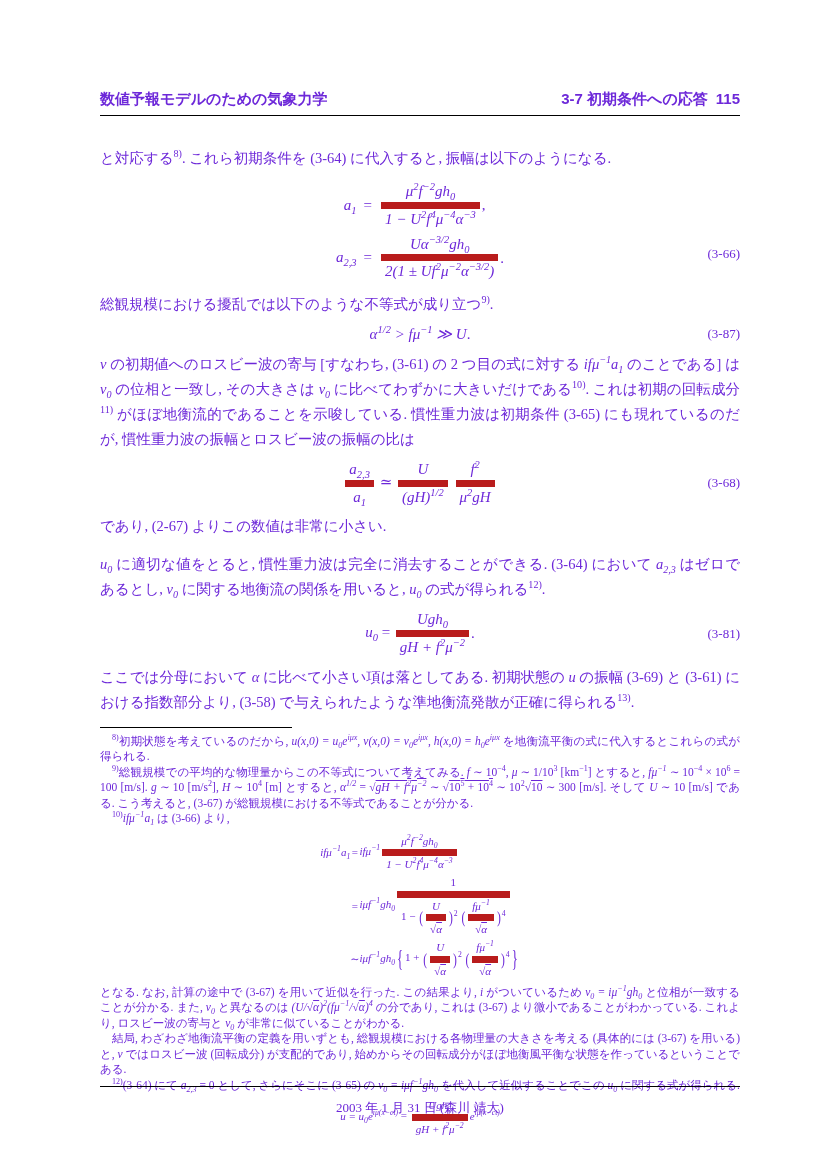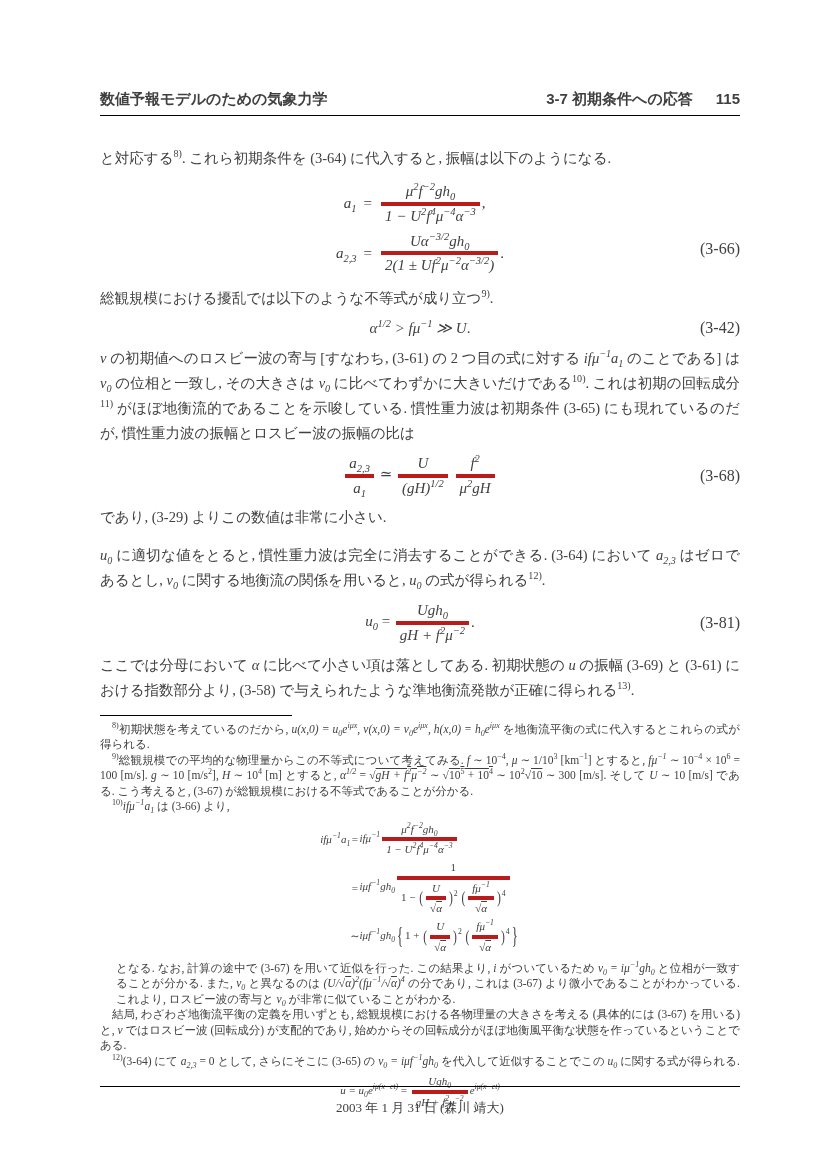--- a/index.html
+++ b/index.html
@@ -1,57 +1,57 @@
 <!DOCTYPE html>
 <html><head>
 <meta charset="utf-8">
 <style>
   html,body{margin:0;padding:0;background:#888;}
   .page{
     position:relative;width:826px;height:1169px;margin:0 auto;
-    background:#ffffff;color:#404040;box-sizing:border-box;
+    background:#ffffff;color:#6d28d9;box-sizing:border-box;
     padding:90px 86px 0 100px;
     font-family:"Liberation Serif","DejaVu Serif",serif;
     overflow:hidden;
   }
   
   .pagehead{display:flex;justify-content:space-between;align-items:baseline;
     font-family:"Liberation Sans","DejaVu Sans",sans-serif;font-weight:700;font-size:15px;}
-  .ph-right{display:flex;gap:23px;align-items:baseline;}
+  .ph-right{display:flex;gap:8px;align-items:baseline;}
   .headrule{border-top:1.5px solid #000;margin-top:6px;}
   
   .bodytext{font-size:14.5px;line-height:25px;text-align:justify;margin-top:16px;}
   .bp{margin:0;}
   .mt1{margin-top:30px;}
   .gap{margin-top:13px;}
   
   .m{font-family:"Liberation Serif","DejaVu Serif",serif;}
   .eqblock{position:relative;margin:8px 0;font-size:15px;line-height:1.25;text-align:center;}
   .eqalign{margin:0 auto;border-collapse:collapse;}
   .eqalign td{vertical-align:middle;}
   .td-l{text-align:right;padding:3px 0;}
   .td-r{padding:3px 7px;text-align:center;}
   .td-x{text-align:left;padding:3px 0;}
   .frac{display:inline-block;vertical-align:middle;text-align:center;margin:0 2px;}
-  .frac>.fnum{display:block;border-bottom:4px solid #b91c1c;padding:0 4px 1px;}
+  .frac>.fnum{display:block;border-bottom:7px solid #b91c1c;padding:0 4px 1px;}
   .frac>.fden{display:block;padding:1px 4px 0;white-space:nowrap;}
   sup{font-size:0.7em;line-height:0;}
   sub{font-size:0.7em;line-height:0;}
   .ol{text-decoration:overline;}
-  .eqtag{position:absolute;right:0;font-size:16px;}
+  .eqtag{position:absolute;right:0;font-size:13px;}
   .eqtag.mid{top:50%;transform:translateY(-50%);}
   .eqtag.low{top:71%;transform:translateY(-50%);}
   .bigp{display:inline-block;transform:scaleY(1.5);font-size:1.05em;vertical-align:middle;padding:0 1px;}
   .bigb{display:inline-block;transform:scaleY(1.9);font-size:1.15em;vertical-align:middle;padding:0 2px;}
   .trail{vertical-align:middle;}
   
   .fnrule{width:192px;border-top:1px solid #000;margin:12px 0 6px;}
   .fnotes{font-size:11.5px;line-height:15.5px;text-align:justify;}
   .fn{margin:0;text-indent:12px;}
-  .fn.noindent{text-indent:0;margin-left:16px;}
+  .fn.noindent{text-indent:0;}
   .fneq{position:relative;margin:5px 0;font-size:11px;line-height:1.3;text-align:center;}
   .fneq .eqalign td{padding:2px 0;}
   .fneq .td-r{padding:2px 6px;}
   
   .pagefoot{position:absolute;left:100px;right:86px;top:1086px;border-top:1px solid #000;
     padding-top:12px;text-align:center;font-size:13px;}
 </style>
 </head>
 <body>
 
@@ -89,34 +89,34 @@
         </tr>
       </tbody>
         </table>
       <span class="eqtag low">(3-66)</span>
     </div>
 
     <p class="bp">総観規模における擾乱では以下のような不等式が成り立つ<sup>9)</sup>.</p>
 
     <div class="eqblock">
       <span class="m"><i>α<sup>1/2</sup> &gt; fμ<sup>−1</sup> ≫ U</i>.</span>
-      <span class="eqtag mid">(3-42)</span>
+      <span class="eqtag mid">(3-87)</span>
     </div>
 
     <p class="bp"><i>v</i> の初期値へのロスビー波の寄与 [すなわち, (3-61) の 2 つ目の式に対する <i>ifμ<sup>−1</sup>a<sub>1</sub></i> のことである] は <i>v<sub>0</sub></i> の位相と一致し, その大きさは <i>v<sub>0</sub></i> に比べてわずかに大きいだけである<sup>10)</sup>. これは初期の回転成分<sup>11)</sup> がほぼ地衡流的であることを示唆している. 慣性重力波は初期条件 (3-65) にも現れているのだが, 慣性重力波の振幅とロスビー波の振幅の比は</p>
 
     <div class="eqblock">
       <span class="frac"><span class="fnum m"><i>a<sub>2,3</sub></i></span><span class="fden m"><i>a<sub>1</sub></i></span></span>
       <span class="m">≃</span>
       <span class="frac"><span class="fnum m"><i>U</i></span><span class="fden m"><i>(gH)<sup>1/2</sup></i></span></span>
       <span class="frac"><span class="fnum m"><i>f<sup>2</sup></i></span><span class="fden m"><i>μ<sup>2</sup>gH</i></span></span>
       <span class="eqtag mid">(3-68)</span>
     </div>
 
-    <p class="bp">であり, (3-29) よりこの数値は非常に小さい.</p>
+    <p class="bp">であり, (2-67) よりこの数値は非常に小さい.</p>
 
     <p class="bp gap"><i>u<sub>0</sub></i> に適切な値をとると, 慣性重力波は完全に消去することができる. (3-64) において <i>a<sub>2,3</sub></i> はゼロであるとし, <i>v<sub>0</sub></i> に関する地衡流の関係を用いると, <i>u<sub>0</sub></i> の式が得られる<sup>12)</sup>.</p>
 
     <div class="eqblock">
       <span class="m"><i>u<sub>0</sub></i> =</span>
       <span class="frac"><span class="fnum m"><i>Ugh<sub>0</sub></i></span><span class="fden m"><i>gH + f<sup>2</sup>μ<sup>−2</sup></i></span></span><span class="m trail">.</span>
       <span class="eqtag mid">(3-81)</span>
     </div>
 
     <p class="bp">ここでは分母において <i>α</i> に比べて小さい項は落としてある. 初期状態の <i>u</i> の振幅 (3-69) と (3-61) における指数部分より, (3-58) で与えられたような準地衡流発散が正確に得られる<sup>13)</sup>.</p>

